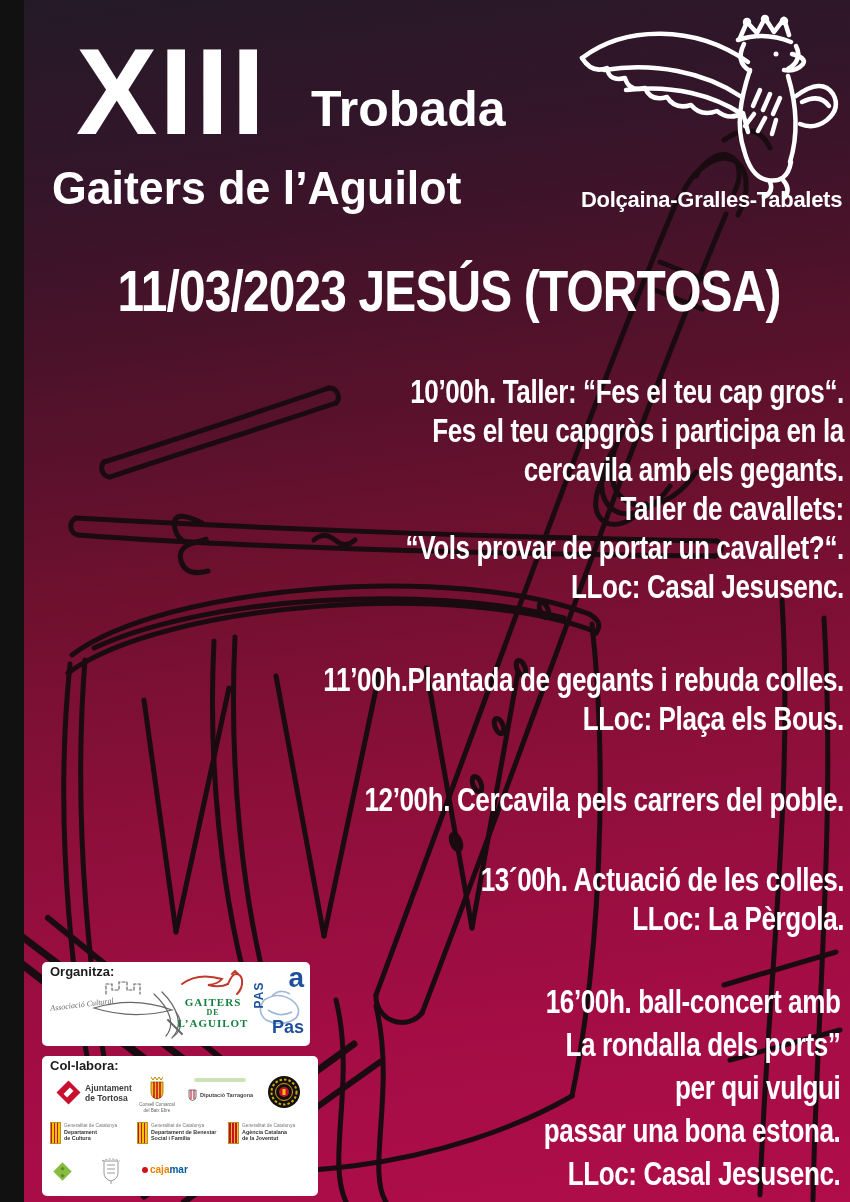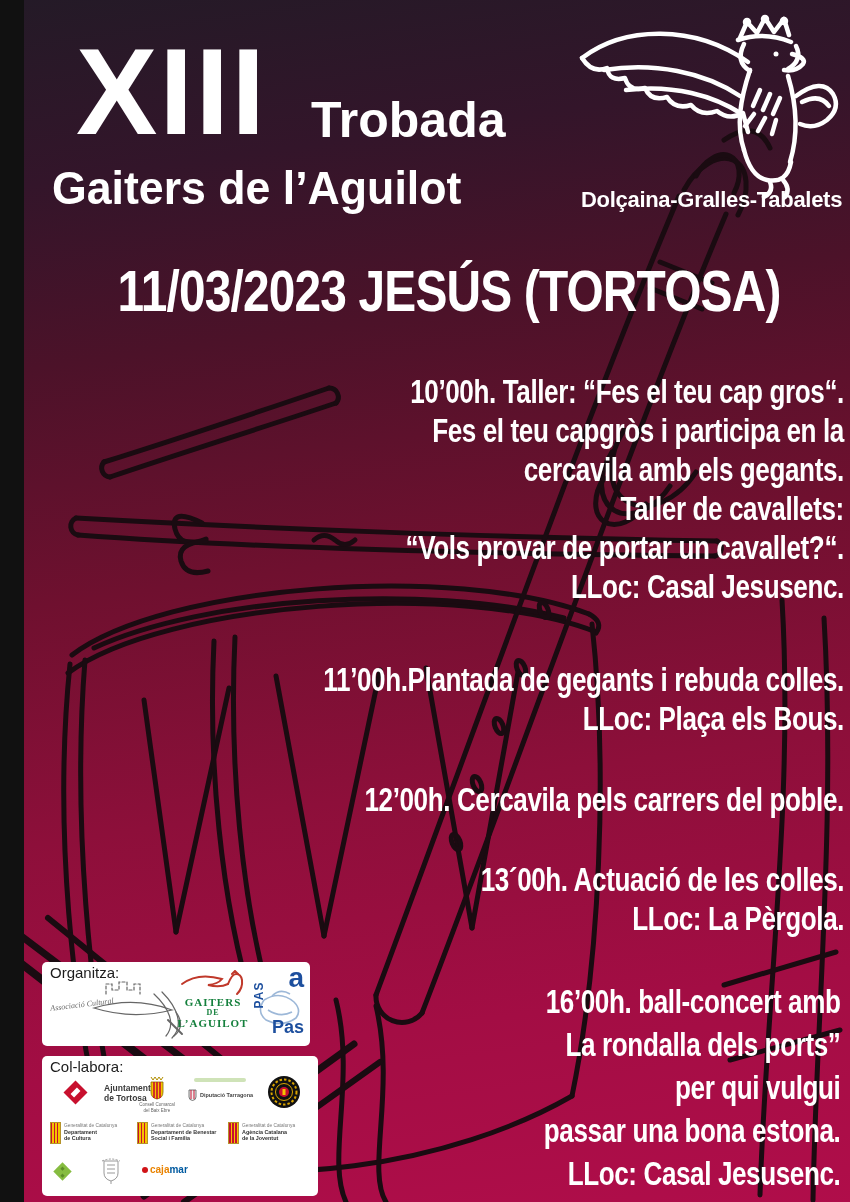--- a/index.html
+++ b/index.html
@@ -7,46 +7,46 @@
     position:relative;width:850px;height:1202px;overflow:hidden;
     font-family:"Liberation Sans","DejaVu Sans",sans-serif;
     background:linear-gradient(172deg,#241a27 0%,#33152a 14%,#4c1229 28%,#6f102f 46%,#8d0f3a 64%,#a30d44 82%,#b00d4a 100%);
     margin-left:24px;
   }
   svg{display:block}
   .bg-art{position:absolute;left:0;top:0;z-index:1;pointer-events:none;}
   .eagle{position:absolute;left:520px;top:10px;z-index:2;pointer-events:none;}
   .txt{position:absolute;color:#fff;font-weight:bold;z-index:3;white-space:nowrap;}
   .xiii{left:52px;top:22px;font-size:122px;letter-spacing:2px;}
-  .trobada{left:287px;top:91px;font-size:50px;}
+  .trobada{left:287px;top:80px;font-size:50px;}
   .title2{left:28px;top:160px;font-size:47px;transform:scaleX(.95);transform-origin:0 50%;}
   .tagline{left:557px;top:187px;font-size:22px;letter-spacing:-.3px;text-align:right;}
   .dateline{left:0;right:0;top:258px;text-align:center;font-size:57px;letter-spacing:-1px;transform:scaleX(.84);}
   .sched{position:absolute;right:30px;text-align:right;color:#fff;font-weight:bold;z-index:3;
          font-size:33px;letter-spacing:-.5px;line-height:39px;transform:scaleX(.79);transform-origin:100% 0;white-space:nowrap;}
   .b1{top:372px;}
   .b2{top:660px;}
   .b3{top:780px;}
   .b4{top:860px;}
   .b5{top:980px;line-height:43px;right:34px;}
   .box{position:absolute;background:#fff;border-radius:5px;z-index:4;}
   .org{left:18px;top:962px;width:268px;height:84px;}
   .col{left:18px;top:1056px;width:268px;height:140px;padding-left:8px;}
-  .boxlabel{position:absolute;left:8px;top:2px;font-size:15px;font-weight:normal;color:#1c1c1c;}
+  .boxlabel{position:absolute;left:8px;top:2px;font-size:13px;font-weight:bold;color:#1c1c1c;}
   .cult{position:absolute;left:42px;top:6px;}
   .cult-text{position:absolute;left:8px;top:38px;font-family:"Liberation Serif","DejaVu Serif",serif;font-style:italic;font-size:8px;color:#6a6a6a;transform:rotate(-7deg);}
   .gaiters{position:absolute;left:128px;top:6px;width:86px;text-align:center;color:#15803d;}
   .gaiters .gl{font-family:"Liberation Serif","DejaVu Serif",serif;font-weight:bold;letter-spacing:1px;}
   .g1{font-size:11px;} .g2{font-size:8px;} .g3{font-size:11px;}
   .pasapas{position:absolute;left:212px;top:4px;width:52px;height:74px;color:#1d4f9e;}
   .pp-vert{position:absolute;left:-8px;top:22px;font-size:12px;font-weight:bold;letter-spacing:1px;transform:rotate(-90deg);}
   .pp-a{position:absolute;right:2px;top:-4px;font-size:28px;font-weight:bold;}
   .pp-pas{position:absolute;right:2px;bottom:2px;font-size:18px;font-weight:bold;}
   .lrow{position:absolute;display:flex;align-items:flex-start;}
-  .aj{left:23px;top:22px;gap:12px;}
+  .aj{left:16px;top:22px;}
   .aj-diamond{width:17px;height:17px;background:#c8102e;transform:rotate(45deg);margin:6px 8px 0 2px;position:relative;}
   .aj-diamond:after{content:"";position:absolute;left:6px;top:4px;width:5px;height:9px;background:#fff;}
   .aj-text{font-size:8.5px;font-weight:bold;color:#3a3a3a;line-height:10px;padding-top:5px;}
   .consell{left:92px;top:20px;flex-direction:column;align-items:center;width:46px;}
   .consell-cap{font-size:4.5px;color:#666;text-align:center;line-height:5.5px;margin-top:2px;}
   .dipu{left:146px;top:20px;flex-direction:column;width:66px;}
   .dipu-fade{width:52px;height:4px;background:#cfe3b8;margin:2px 0 7px 6px;border-radius:2px;}
   .dipu-row{display:flex;align-items:center;}
   .dipu-txt{font-size:5.5px;font-weight:bold;color:#444;margin-left:3px;}
   .seal{left:224px;top:18px;}

